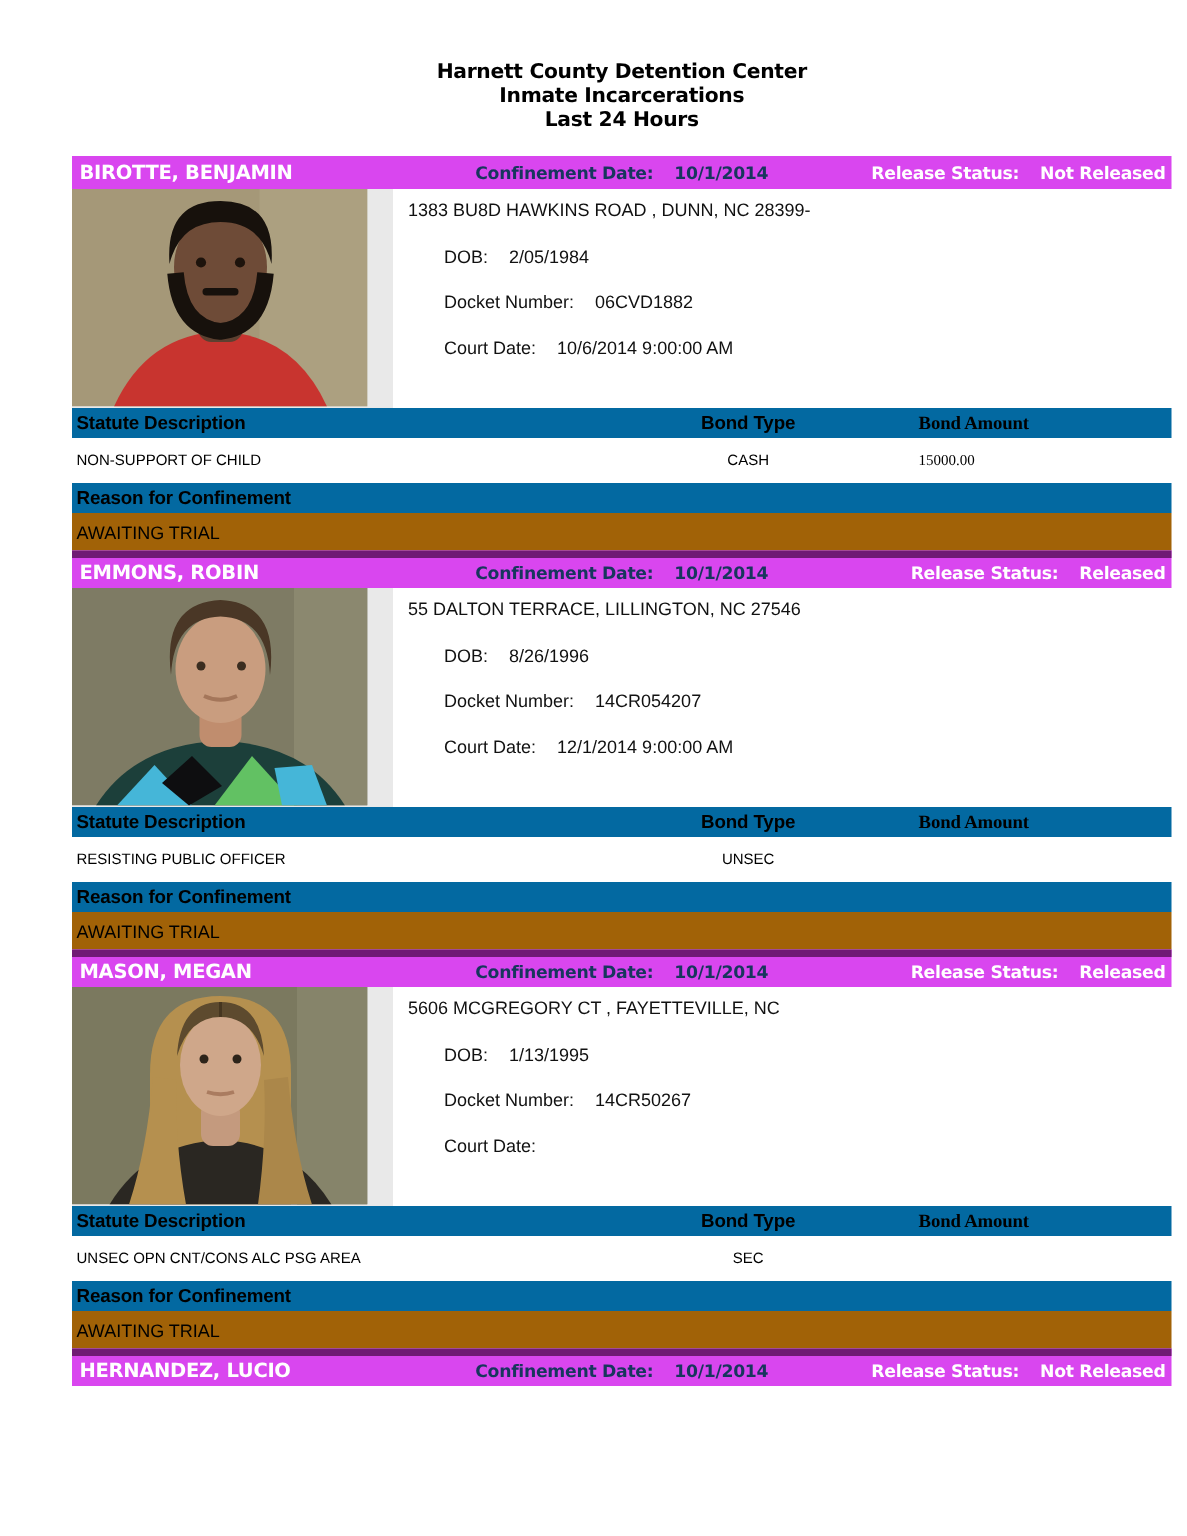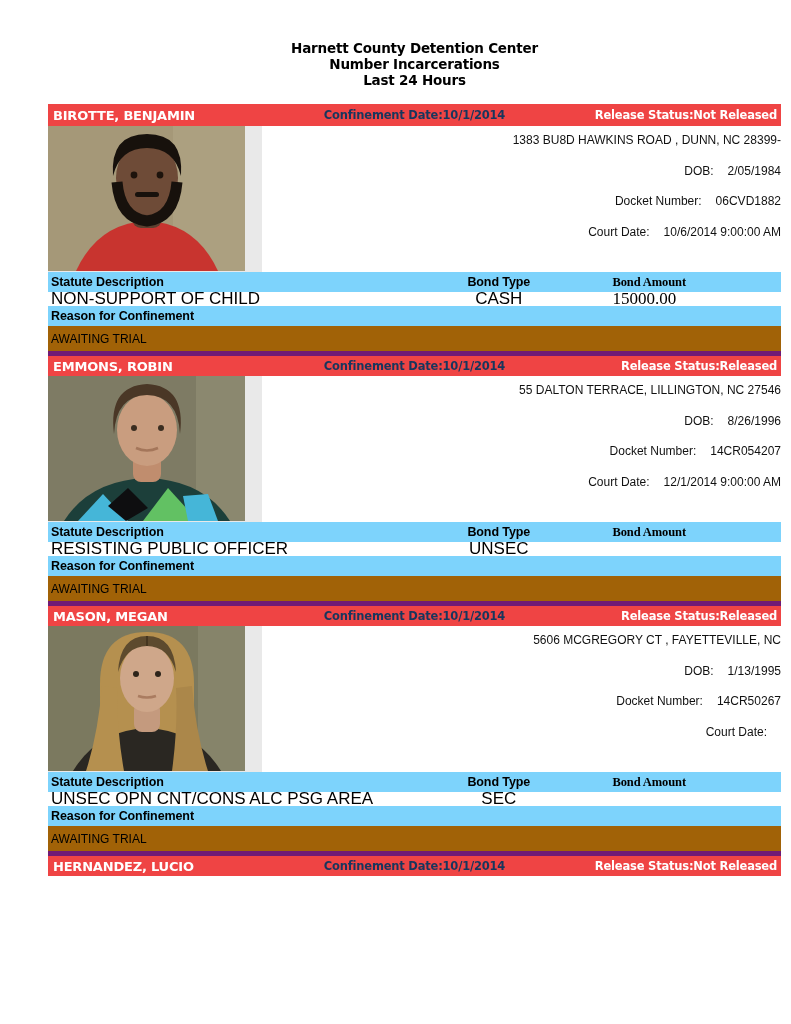--- a/index.html
+++ b/index.html
@@ -16,69 +16,69 @@
   .titles { padding-top:40px; text-align:center; }
   .titles div {
     font-family:"DejaVu Sans","Liberation Sans",sans-serif;
     font-weight:bold; font-size:13.5px; line-height:16px; letter-spacing:-0.2px; color:#000;
   }
   .titles { margin-bottom:16px; }
 
   
   .bar {
     display:flex; align-items:center; height:22px;
-    background:#ef4444;
+    background:#d946ef;
   }
   .bar.bordered { border-top:5px solid #701a75; height:25px; }
   .bar .name {
     flex:1 1 33%; color:#ffffff; font-weight:bold; font-size:13px;
     letter-spacing:-0.2px; padding-left:5px; white-space:nowrap;
     font-family:"DejaVu Sans","Liberation Sans",sans-serif;
   }
   .bar .center {
     flex:1 1 34%; text-align:center; color:#17365d; font-weight:bold; font-size:11.5px;
     letter-spacing:-0.2px; white-space:nowrap;
     font-family:"DejaVu Sans","Liberation Sans",sans-serif;
   }
   .bar .right {
     flex:1 1 33%; text-align:right; color:#ffffff; font-weight:bold; font-size:11.5px;
     letter-spacing:-0.2px; padding-right:4px; white-space:nowrap;
     font-family:"DejaVu Sans","Liberation Sans",sans-serif;
   }
-  .kv-gap { margin-left:0; }
+  .kv-gap { margin-left:14px; }
 
   
   .record-body { display:flex; height:146px; background:#fff; }
   .photo-cell { flex:0 0 214px; background:#e9e9e9; }
   .photo-cell svg { display:block; width:197px; height:145px; }
-  .details { flex:1 1 auto; padding:7px 0 0 10px; font-size:12px; color:#111;text-align:right; }
+  .details { flex:1 1 auto; padding:7px 0 0 10px; font-size:12px; color:#111; }
   .details .row { margin-bottom:16.5px; white-space:nowrap; }
   .details .lbl { margin-right:14px;margin-left:24px; }
 
   
   .gray-bar {
-    background:#7dd3fc; height:20px; display:flex; align-items:center;
+    background:#0369a1; height:20px; display:flex; align-items:center;
     font-weight:bold; font-size:12.5px; letter-spacing:-0.1px;
   }
-  .tbl-row { height:14px; display:flex; align-items:center; font-size:17px; background:#fff; }
+  .tbl-row { height:30px; display:flex; align-items:center; font-size:10px; background:#fff; }
   .col-statute { flex:0 0 46%; padding-left:3px; text-align:left; }
   .col-type    { flex:0 0 31%; text-align:center; }
   .col-amount  { flex:1 1 auto; text-align:left; padding-right:2px;font-family:Liberation Serif, serif; }
   .reason-bar  { padding-left:3px; }
   .reason-row  { height:25px; display:flex; align-items:center; font-size:12px; padding-left:3px; background:#a16207; }
 </style>
 </head>
 <body>
 
 <div class="page">
   <div class="content">
 
     <div class="titles">
       <div>Harnett County Detention Center</div>
-      <div>Number Incarcerations</div>
+      <div>Inmate Incarcerations</div>
       <div>Last 24 Hours</div>
     </div>
 
     <section>
       <div class="bar">
         <span class="name">BIROTTE, BENJAMIN</span>
         <span class="center"><span>Confinement Date:</span><span class="kv-gap">10/1/2014</span></span>
         <span class="right"><span>Release Status:</span><span class="kv-gap">Not Released</span></span>
       </div>
       <div class="record-body">

